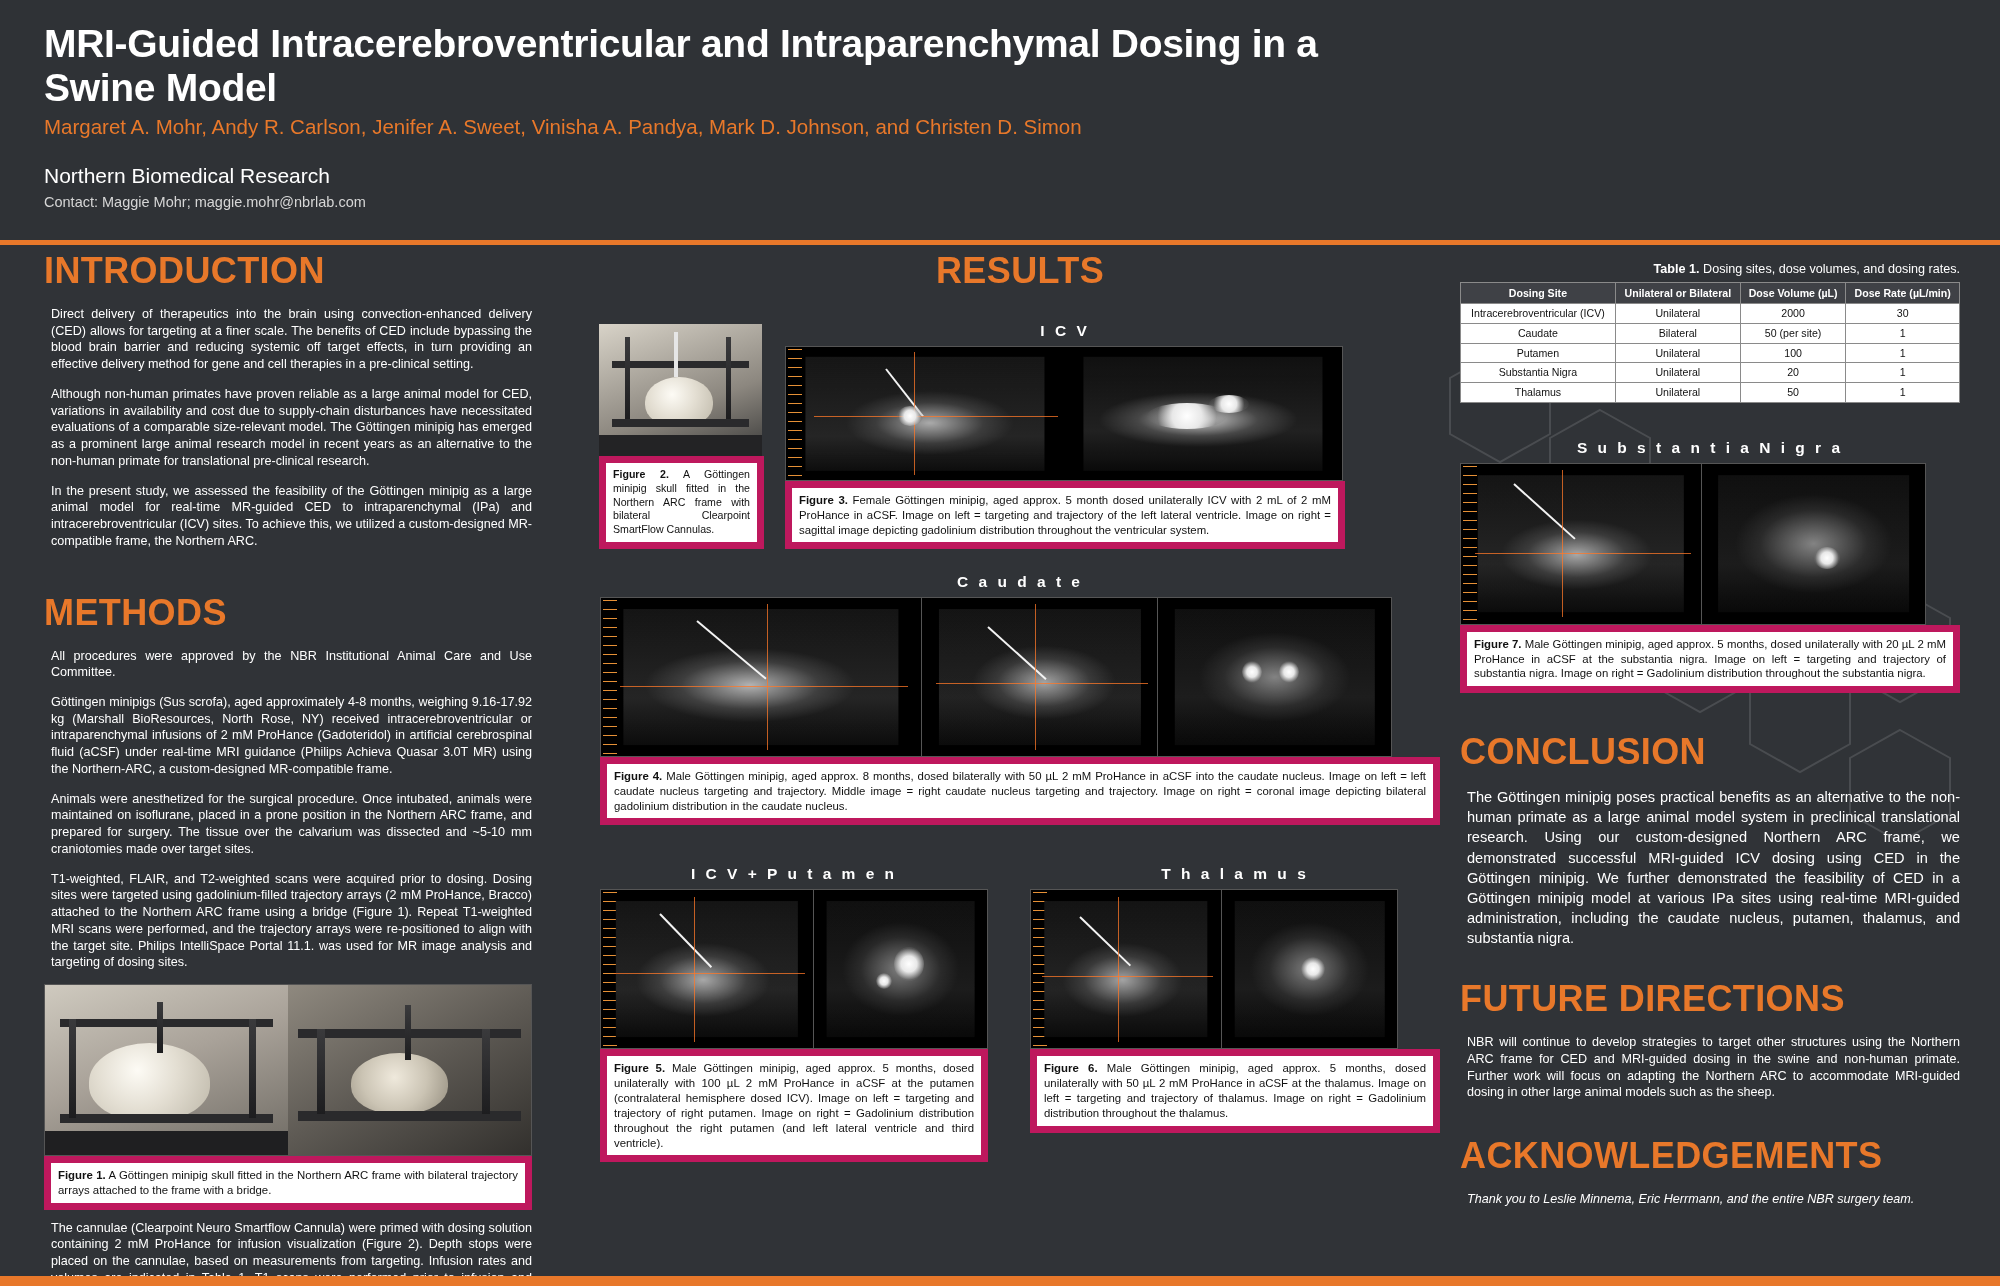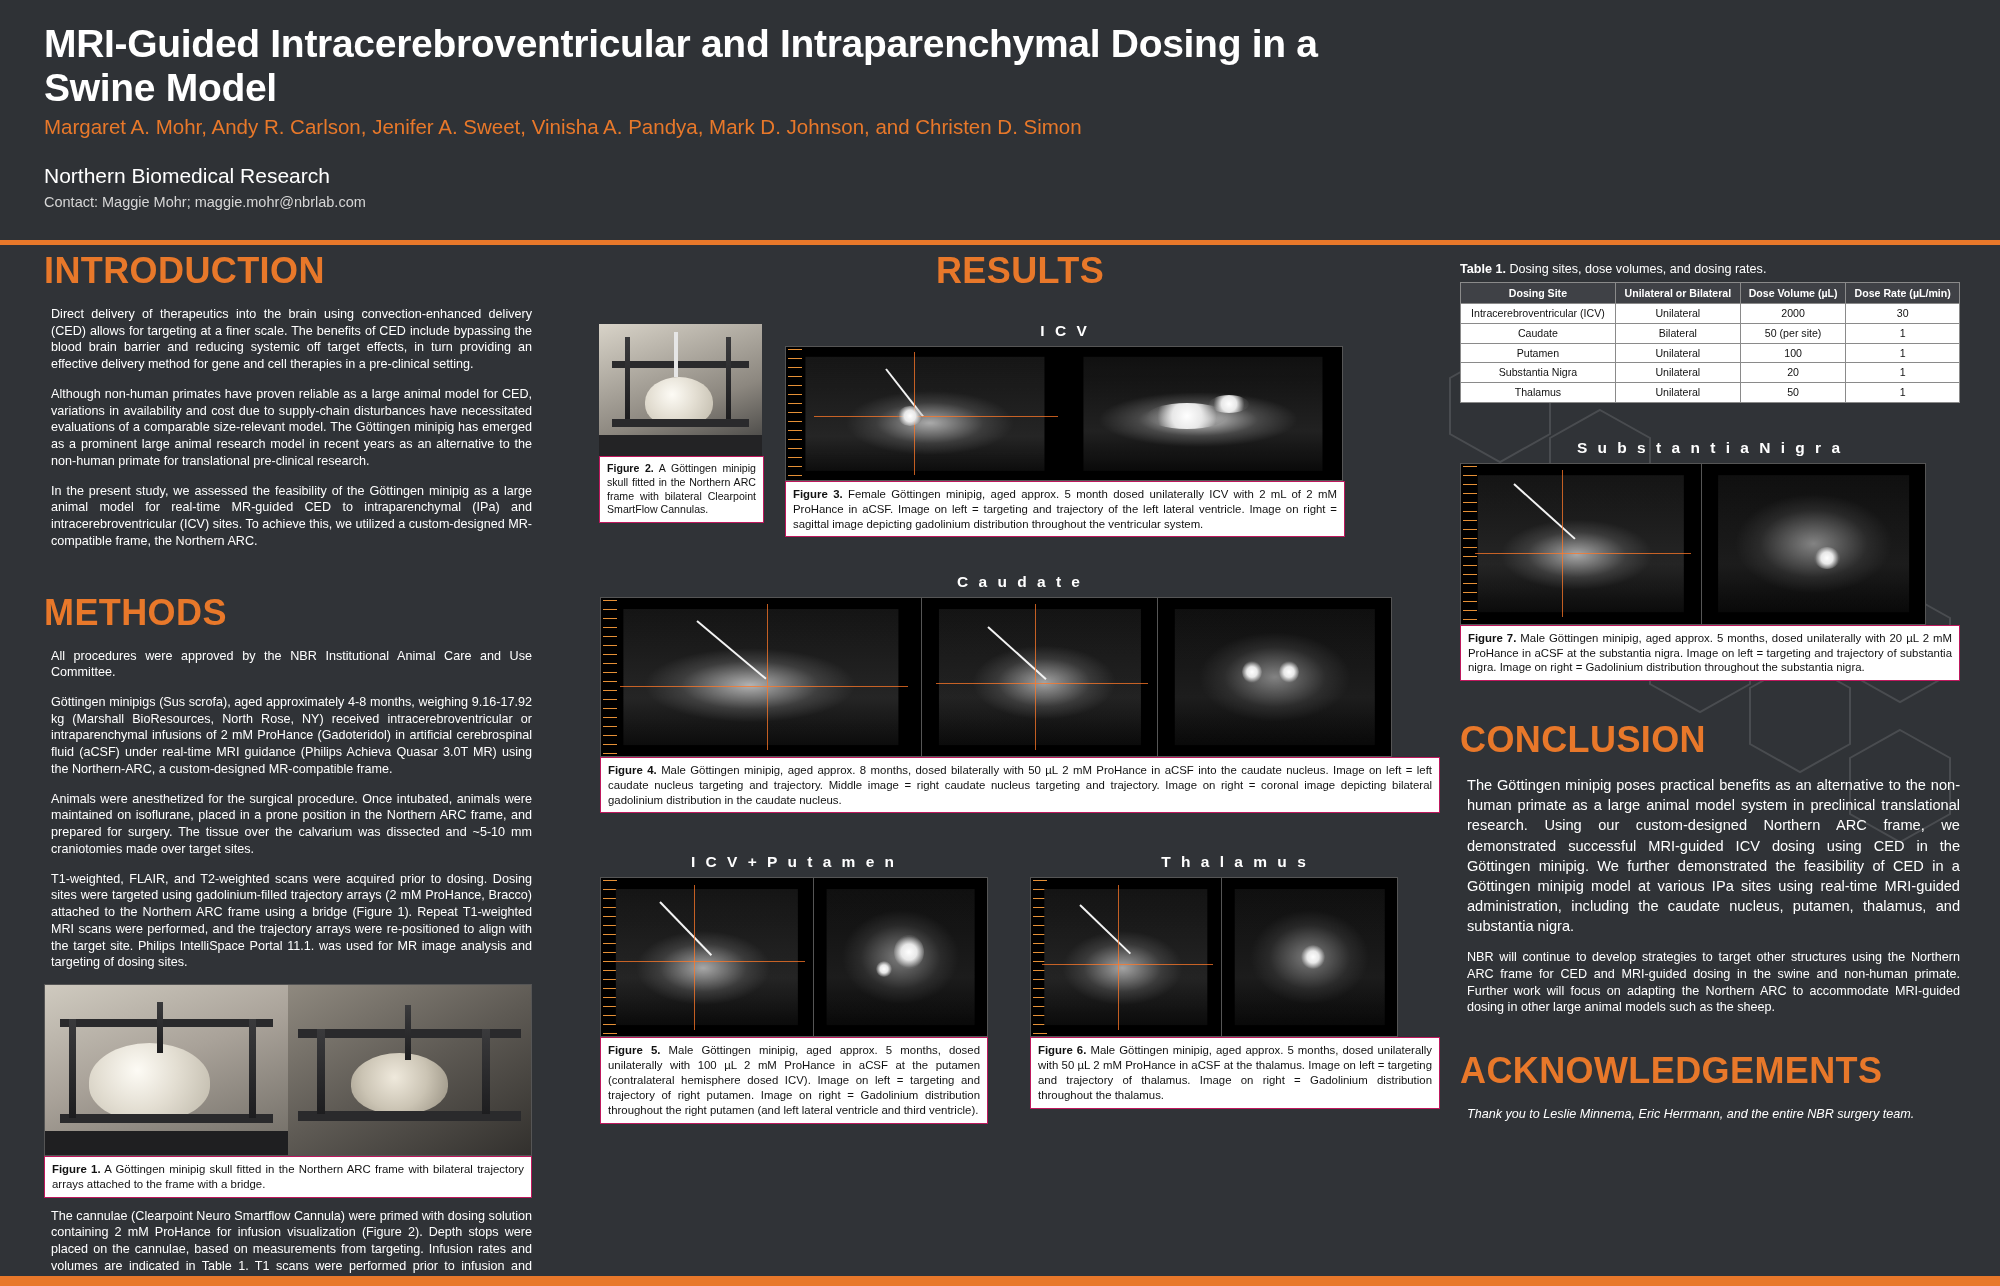--- a/index.html
+++ b/index.html
@@ -77,21 +77,21 @@
     letter-spacing:0.4px;
   }
   p.body {
     font-size:12.6px; line-height:1.33; color:#ffffff;
     text-align:justify; margin:0 0 13px 7px;
   }
 
   .sec-center { text-align:center; }
   .caption {
     background:#ffffff; color:#111; font-size:11.4px; line-height:1.3;
-    padding:5px 7px; border:1px solid #be185d; text-align:justify;
+    padding:5px 7px; border:7px solid #be185d; text-align:justify;
   }
   .caption b { font-weight:bold; }
 
   .panel-label {
     color:#ffffff; font-size:15.5px; font-weight:bold; letter-spacing:3px;
     text-align:center; margin-bottom:6px;
   }
 
   
   .mri {
@@ -129,21 +129,21 @@
     background:radial-gradient(circle at 40% 35%, #fdfbf5 0%, #e3ded2 45%, #bdb7a8 100%);
   }
   .photo .bar {
     position:absolute; background:#2a2a2c;
   }
   .photo .rod {
     position:absolute; background:linear-gradient(180deg,#3a3a3c,#1d1d1f);
   }
 
   
-  .tbl-title { font-size:12.6px; color:#ffffff; margin:0 0 6px 0; }
+  .tbl-title { font-size:12.6px; color:#ffffff; margin:0 0 6px 0;text-align:right; }
   table.dose {
     width:100%; border-collapse:collapse; background:#ffffff; color:#111;
     font-size:10.6px;
   }
   table.dose th {
     background:#3f4146; color:#ffffff; font-weight:bold; border:1px solid #8a8a8a;
     padding:4px 3px; text-align:center; line-height:1.15;
   }
   table.dose td {
     border:1px solid #8a8a8a; padding:3px 3px; text-align:center; line-height:1.2;
@@ -408,20 +408,21 @@
           </div>
         </div>
         <div class="caption">
           <b>Figure 7.</b><span> Male Göttingen minipig, aged approx. 5 months, dosed unilaterally with 20 µL 2 mM ProHance in aCSF at the substantia nigra. Image on left = targeting and trajectory of substantia nigra. Image on right = Gadolinium distribution throughout the substantia nigra.</span>
         </div>
       </div>
 
       <h2 class="sec" style="margin-top:38px;">CONCLUSION</h2>
       <p class="body" style="font-size:14.6px; line-height:1.38;">The Göttingen minipig poses practical benefits as an alternative to the non-human primate as a large animal model system in preclinical translational research. Using our custom-designed Northern ARC frame, we demonstrated successful MRI-guided ICV dosing using CED in the Göttingen minipig. We further demonstrated the feasibility of CED in a Göttingen minipig model at various IPa sites using real-time MRI-guided administration, including the caudate nucleus, putamen, thalamus, and substantia nigra.</p>
 
+      <h2 class="sec" style="margin-top:30px;">FUTURE DIRECTIONS</h2>
       <p class="body">NBR will continue to develop strategies to target other structures using the Northern ARC frame for CED and MRI-guided dosing in the swine and non-human primate. Further work will focus on adapting the Northern ARC to accommodate MRI-guided dosing in other large animal models such as the sheep.</p>
 
       <h2 class="sec" style="margin-top:34px;">ACKNOWLEDGEMENTS</h2>
       <p class="body" style="text-align:left;font-style:italic;">Thank you to Leslie Minnema, Eric Herrmann, and the entire NBR surgery team.</p>
     </div>
 
   </div>
 
   <div class="footer-bar"></div>
 </div>

